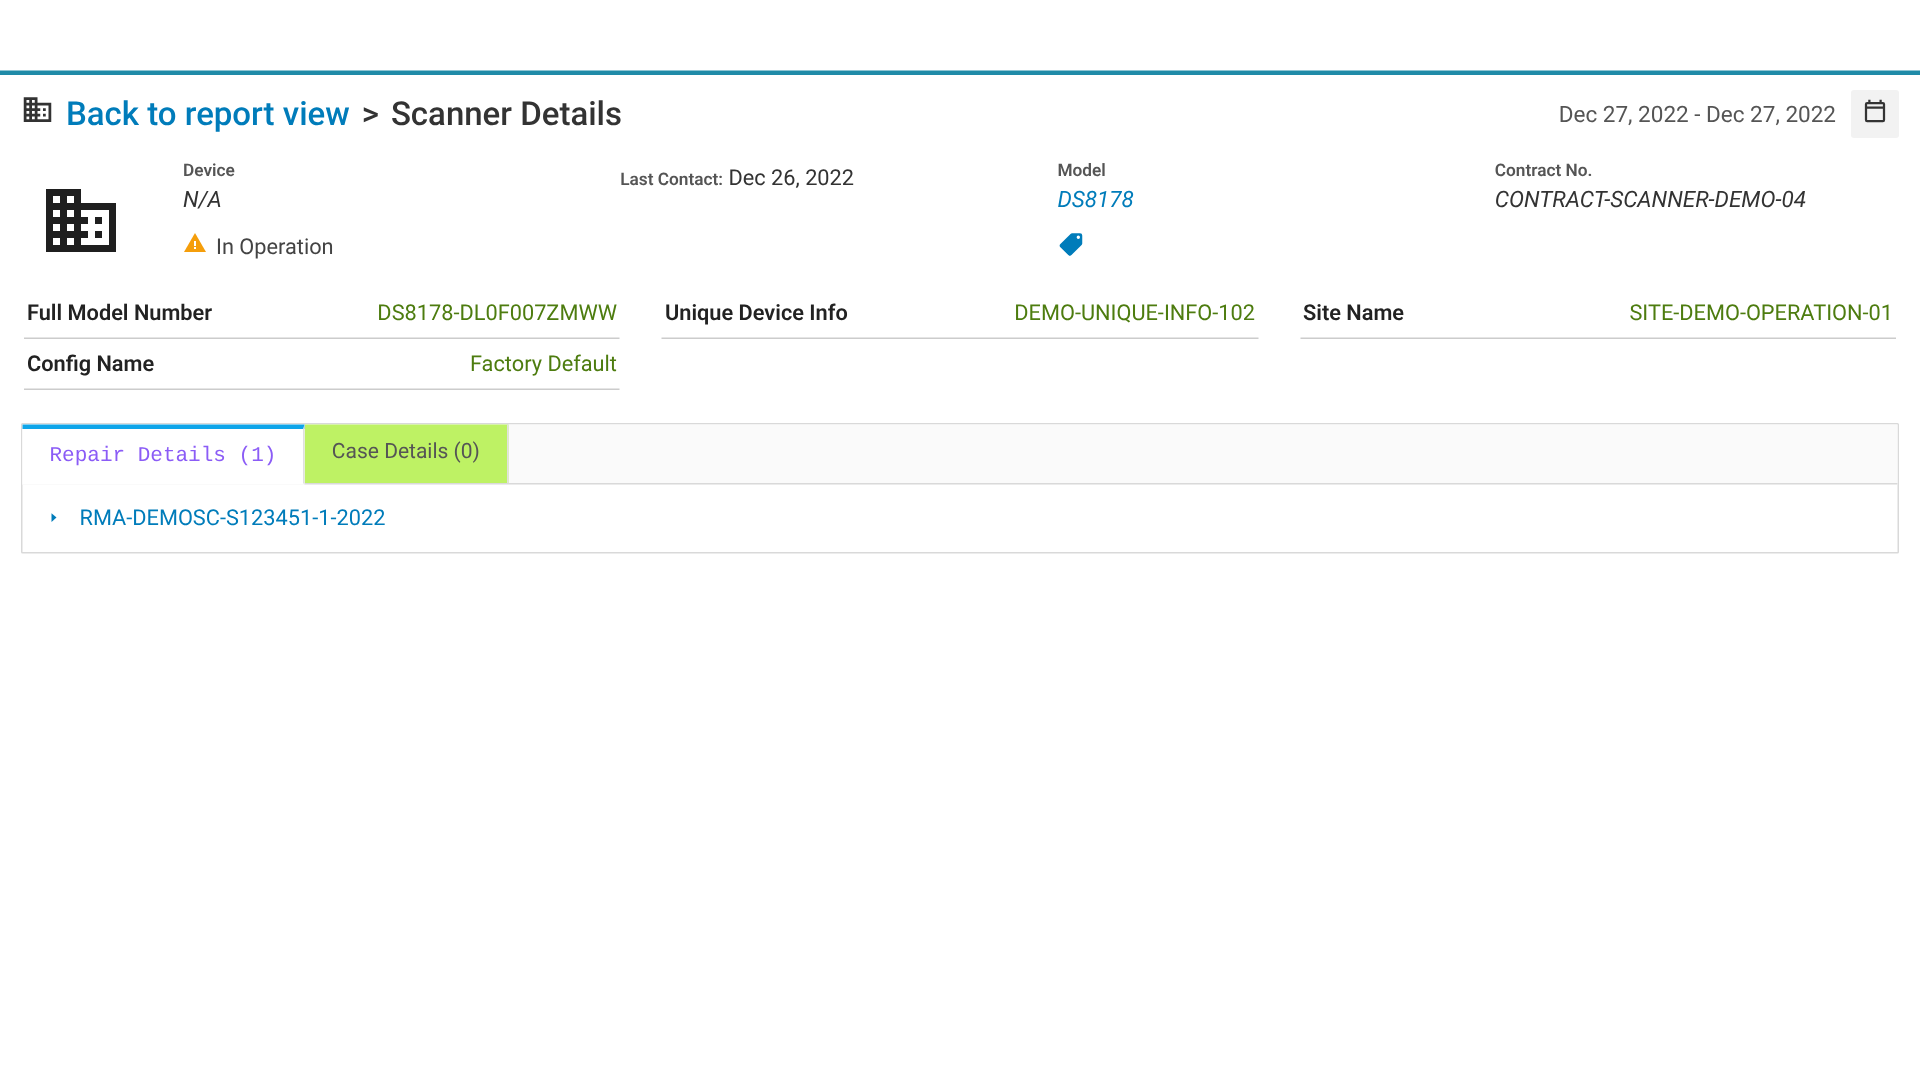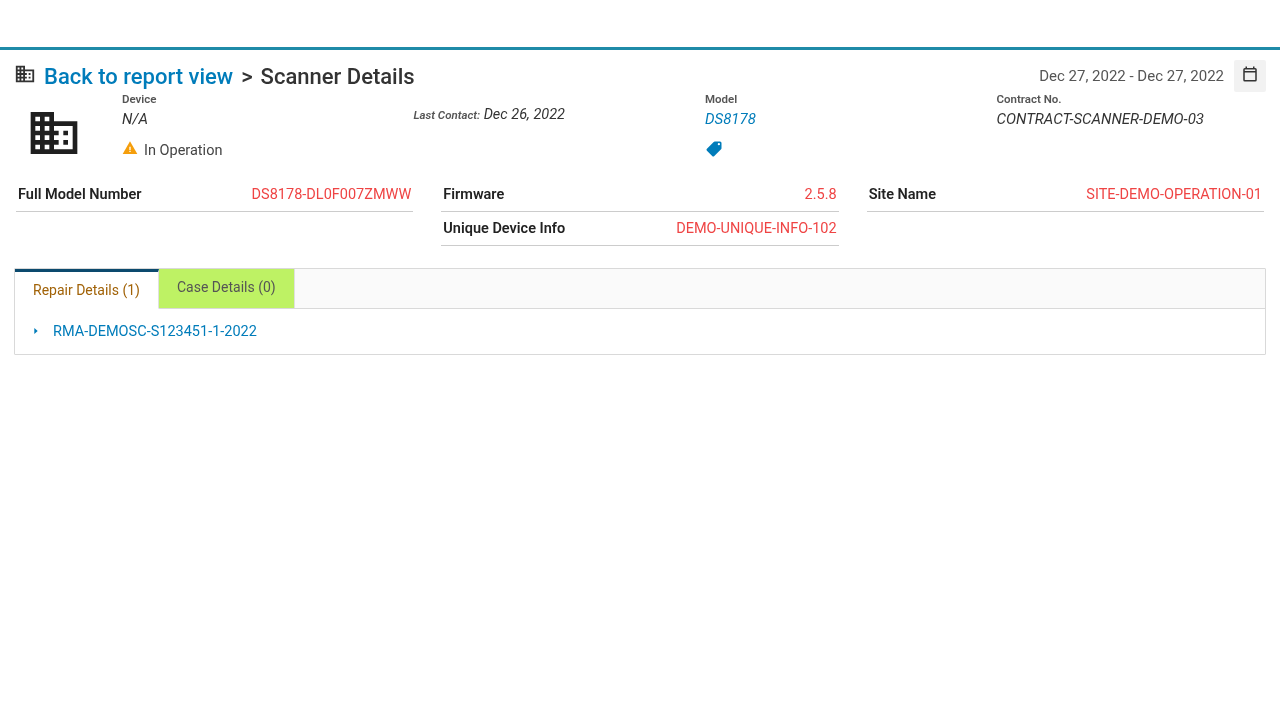--- a/index.html
+++ b/index.html
@@ -16,20 +16,21 @@
     background: #fff;
     border-bottom: 3px solid #1f8ba8;
   }
   .page {
     padding: 10px 14px;
   }
   .breadcrumb-row {
     display: flex;
     align-items: center;
     justify-content: space-between;
+    margin-bottom: 14px;
   }
   .breadcrumb-left {
     display: flex;
     align-items: center;
     gap: 8px;
     font-size: 22px;
     font-weight: 500;
     color: #333;
   }
   .breadcrumb-left .business-icon svg {
@@ -95,24 +96,23 @@
   .status-row {
     display: flex;
     align-items: center;
     gap: 6px;
     font-size: 14.5px;
     color: #444;
     margin-top: 12px;
   }
   .warn-icon svg { width: 16px; height: 16px; }
   .last-contact-row {
-    margin-top: 14px;
-    font-size: 14.5px;
-    color: #333;
-    font-style: italic;
+    margin-top: 4px;
+    font-size: 14.5px;
+    color: #333;
   }
   .last-contact-row .lc-label { font-size: 11.5px; font-weight: 600; color: #555; }
   .tag-icon { margin-top: 12px; }
   .tag-icon svg { width: 18px; height: 18px; fill: #007cba; transform: rotate(90deg); }
 
   .details-grid {
     display: grid;
     grid-template-columns: 1fr 1fr 1fr;
     gap: 0 28px;
     padding: 0 2px;
@@ -120,47 +120,48 @@
   }
   .drow {
     display: flex;
     justify-content: space-between;
     align-items: flex-end;
     border-bottom: 1px solid #ccc;
     padding: 8px 2px;
     font-size: 14.5px;
   }
   .drow .dlabel { font-weight: 600; color: #222; }
-  .drow .dval { color: #ef4444; }
+  .drow .dval { color: #4d7c0f; }
 
   .tabs {
     border: 1px solid #d9d9d9;
     border-radius: 1px;
   }
   .tab-headers {
     display: flex;
     background: #fafafa;
     border-bottom: 1px solid #d9d9d9;
   }
   .tab {
     padding: 10px 18px;
     font-size: 14px;
     color: #555;
     cursor: pointer;
     border-right: 1px solid #e0e0e0;
     background: #bef264;
   }
   .tab.active {
     background: #fff;
-    color: #a16207;
-    border-top: 3px solid #0c4a6e;
+    color: #8b5cf6;
+    border-top: 3px solid #0ea5e9;
     margin-top: -1px;
     border-bottom: 1px solid #fff;
     position: relative;
     top: 1px;
+    font-family: Liberation Mono, monospace;
   }
   .tab-body {
     padding: 14px 16px;
   }
   .rma-row {
     display: flex;
     align-items: center;
     gap: 12px;
     font-size: 14.5px;
   }
@@ -227,37 +228,37 @@
         <div class="slabel">Model</div>
         <div class="sval link">DS8178</div>
         <div class="tag-icon">
           <svg viewBox="0 0 24 24">
               <path d="M21.41 11.58l-9-9A2 2 0 0 0 11 2H4a2 2 0 0 0-2 2v7a2 2 0 0 0 .59 1.42l9 9a2 2 0 0 0 2.83 0l7-7a2 2 0 0 0-.01-2.84zM5.5 7A1.5 1.5 0 1 1 7 5.5 1.5 1.5 0 0 1 5.5 7z"></path>
             </svg>
         </div>
       </div>
       <div class="scol">
         <div class="slabel">Contract No.</div>
-        <div class="sval">CONTRACT-SCANNER-DEMO-03</div>
+        <div class="sval">CONTRACT-SCANNER-DEMO-04</div>
       </div>
     </div>
   </div>
 
   <div class="details-grid">
     <div>
       <div class="drow">
         <span class="dlabel">Full Model Number</span>
         <span class="dval">DS8178-DL0F007ZMWW</span>
       </div>
+      <div class="drow">
+        <span class="dlabel">Config Name</span>
+        <span class="dval">Factory Default</span>
+      </div>
     </div>
     <div>
-      <div class="drow">
-        <span class="dlabel">Firmware</span>
-        <span class="dval">2.5.8</span>
-      </div>
       <div class="drow">
         <span class="dlabel">Unique Device Info</span>
         <span class="dval">DEMO-UNIQUE-INFO-102</span>
       </div>
     </div>
     <div>
       <div class="drow">
         <span class="dlabel">Site Name</span>
         <span class="dval">SITE-DEMO-OPERATION-01</span>
       </div>

